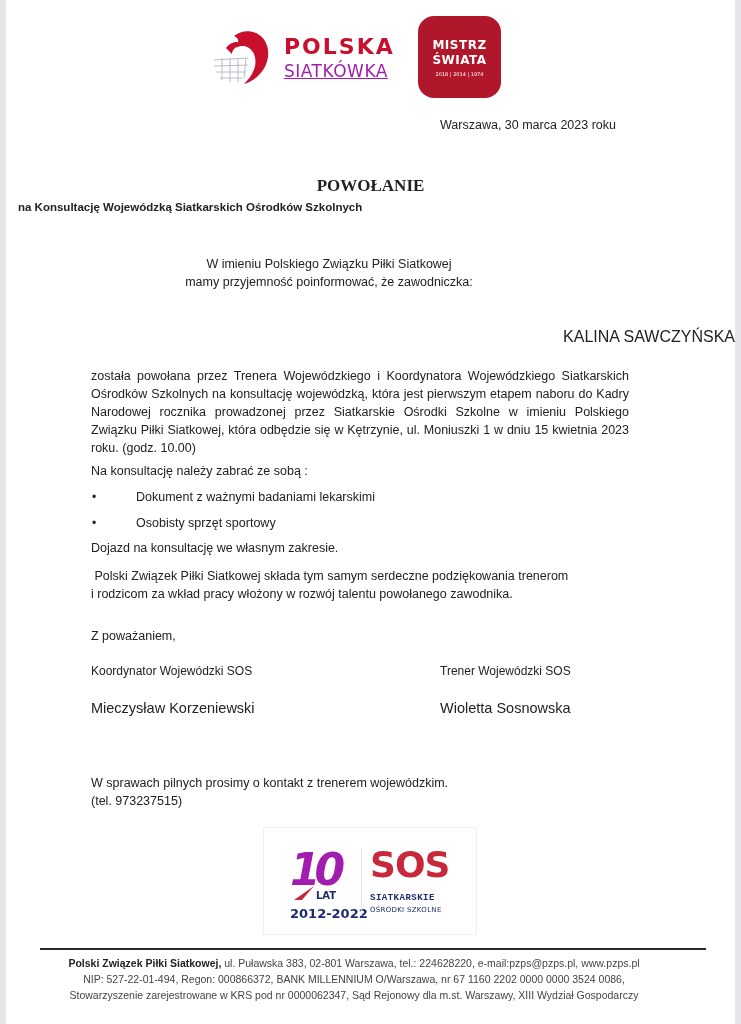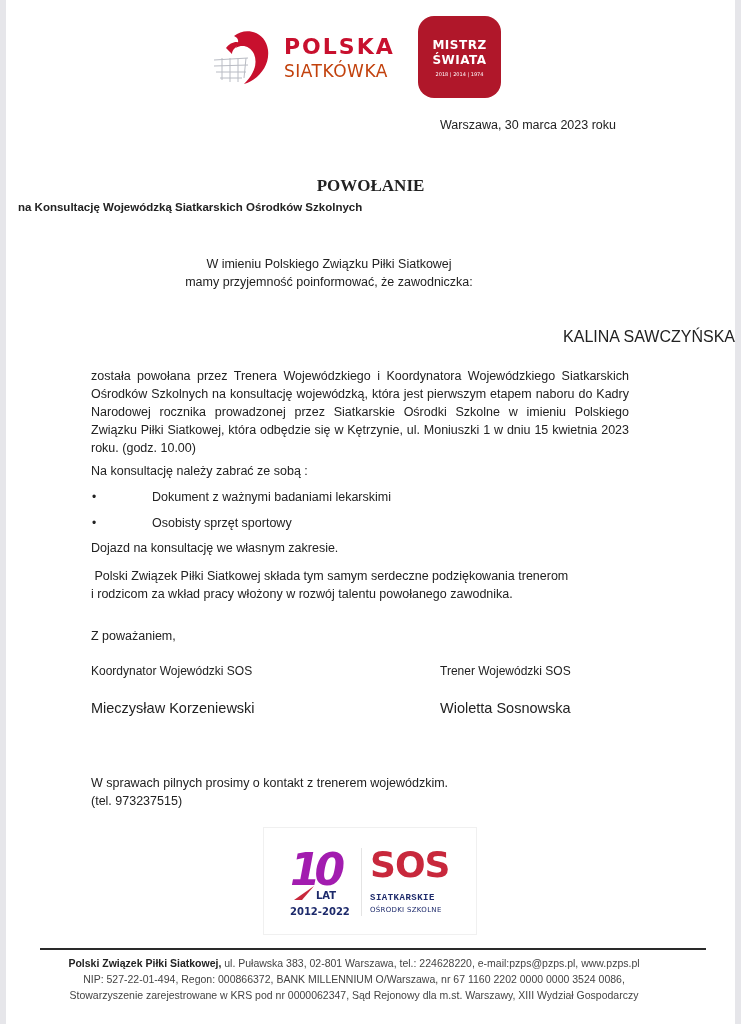--- a/index.html
+++ b/index.html
@@ -8,52 +8,52 @@
   .page {
     position: absolute; left: 6px; top: 0; width: 729px; height: 1024px;
     background: #ffffff;
   }
   .abs { position: absolute; }
 
   
   .logo-pzps { left: 206px; top: 28px; width: 200px; height: 60px; }
   .logo-pzps .eagle { position: absolute; left: 0; top: 0; width: 62px; height: 58px; }
   .logo-pzps .brand1 { position: absolute; left: 72px; top: 6px; font-weight: bold; font-size: 22px; letter-spacing: 2px; color: #c8102e; font-family: "DejaVu Sans", sans-serif; }
-  .logo-pzps .brand2 { position: absolute; left: 72px; top: 33px; font-size: 17px; letter-spacing: 0.5px; color: #c2410c; font-family: "DejaVu Sans", sans-serif; }
+  .logo-pzps .brand2 { position: absolute; left: 72px; top: 33px; font-size: 17px; letter-spacing: 0.5px; color: #a21caf; font-family: "DejaVu Sans", sans-serif; text-decoration: underline; }
   .logo-mistrz {
     left: 412px; top: 16px; width: 83px; height: 82px; background: #b0172a;
     color: #fff; text-align: center; font-family: "DejaVu Sans", sans-serif; border-radius: 16px;
   }
   .logo-mistrz .m1 { position: absolute; left: 0; right: 0; top: 22px; font-weight: bold; font-size: 12px; letter-spacing: 0.5px; }
   .logo-mistrz .m2 { position: absolute; left: 0; right: 0; top: 37px; font-weight: bold; font-size: 12px; letter-spacing: 0.5px; }
   .logo-mistrz .m3 { position: absolute; left: 0; right: 0; top: 55px; font-size: 5px; }
 
   .date { left: 434px; top: 118px; font-size: 12.5px; }
 
   .title { left: 0; width: 729px; top: 176px; text-align: center; font-weight: bold; font-size: 17px; font-family: Liberation Serif, serif; }
   .subtitle { left: 12px; width: 729px; top: 201px; text-align: left; font-weight: bold; font-size: 11.5px; }
   .intro { left: 0; width: 646px; top: 255px; text-align: center; font-size: 12.5px; line-height: 18px; }
   .name { left: 0; width: 729px; top: 328px; text-align: right; font-size: 16px; }
 
   .body-para { left: 85px; width: 538px; top: 367px; font-size: 12.5px; line-height: 18px; text-align: justify; }
   .line { left: 85px; font-size: 12.5px; }
   .bullet-dot { left: 86px; font-size: 12px; }
-  .bullet-text { left: 130px; font-size: 12.5px; margin-left: 16px; }
+  .bullet-text { left: 130px; font-size: 12.5px; }
   .thanks { left: 85px; top: 567px; width: 560px; font-size: 12.5px; line-height: 18px; }
 
   .sig-role { font-size: 12px; }
   .sig-name { font-size: 14.5px; }
 
   .contact { left: 85px; top: 774px; font-size: 12.5px; line-height: 18px; }
 
   
   .logo-sos { left: 257px; top: 827px; width: 214px; height: 108px; background: #fff; border: 1px solid #f0f0f0; }
   .logo-sos .ten { position: absolute; left: 26px; top: 16px; font-family: "DejaVu Sans", sans-serif; font-weight: bold; font-style: italic; font-size: 44px; color: #a21caf; letter-spacing: -6px; }
   .logo-sos .lat { position: absolute; left: 52px; top: 62px; font-family: "DejaVu Sans", sans-serif; font-weight: bold; font-size: 10px; color: #1d2a6b; }
-  .logo-sos .years { position: absolute; left: 26px; top: 78px; font-family: "DejaVu Sans", sans-serif; font-weight: bold; font-size: 10px; color: #1d2a6b; }
+  .logo-sos .years { position: absolute; left: 26px; top: 78px; font-family: "DejaVu Sans", sans-serif; font-weight: bold; font-size: 13px; color: #1d2a6b; }
   .logo-sos .divider { position: absolute; left: 97px; top: 20px; width: 1px; height: 68px; background: #e4e4e4; }
   .logo-sos .sos { position: absolute; left: 106px; top: 16px; font-family: "DejaVu Sans", sans-serif; font-weight: bold; font-size: 36px; color: #c8283c; letter-spacing: -1px; }
   .logo-sos .sk1 { position: absolute; left: 106px; top: 65px; font-family: Liberation Mono, monospace; font-weight: bold; font-size: 9px; color: #1d2a6b; letter-spacing: 0.5px; }
   .logo-sos .sk2 { position: absolute; left: 106px; top: 78px; font-family: "DejaVu Sans", sans-serif; font-size: 7px; color: #1d2a6b; letter-spacing: 0.3px; }
 
   .footer-rule { left: 34px; top: 948px; width: 666px; height: 2px; background: #2a2a2a; }
   .footer { left: 0; width: 696px; top: 955px; text-align: center; font-size: 10.5px; line-height: 16px; color: #444; }
   .footer b { color: #222; }
 </style>
 </head>

